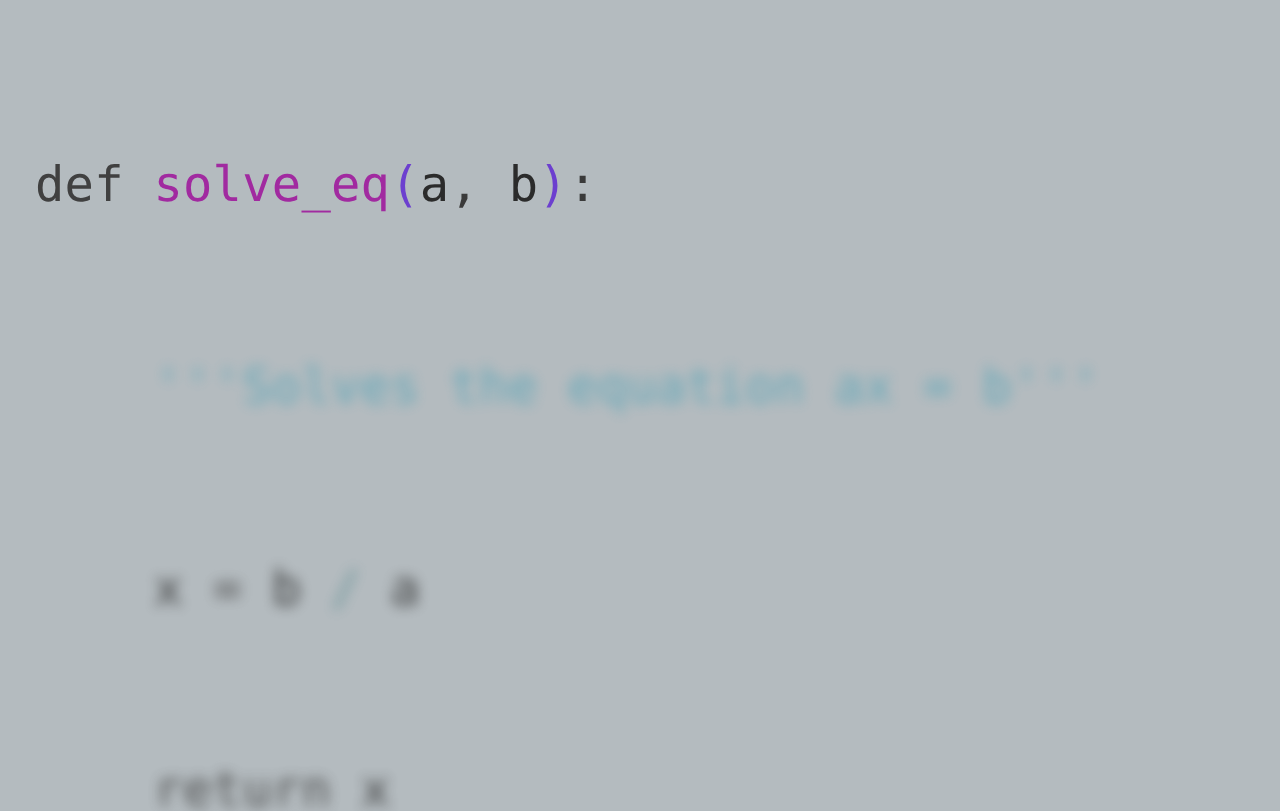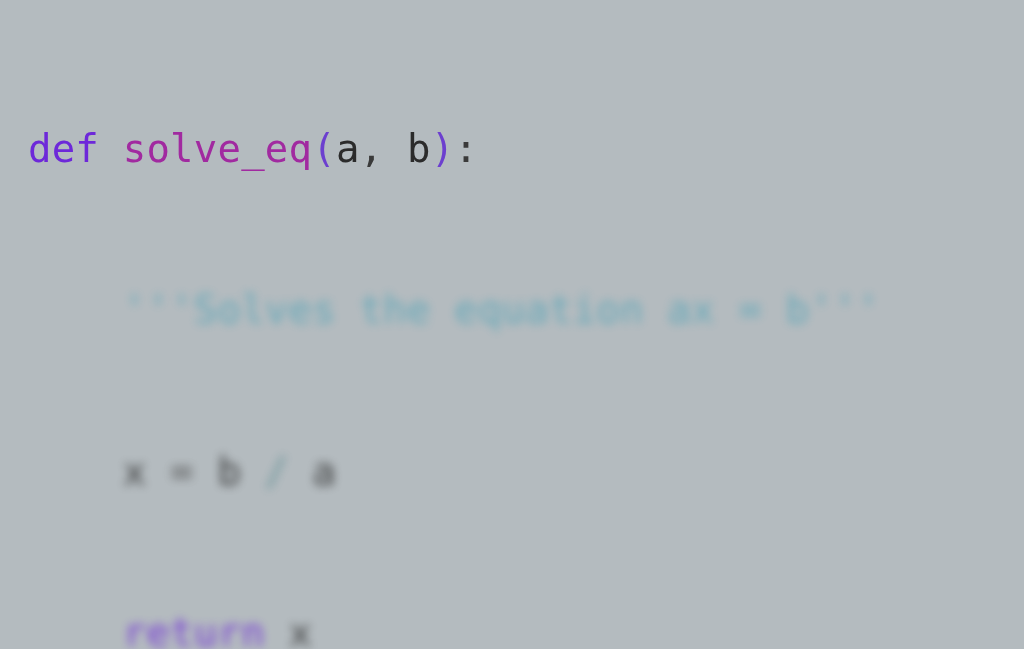--- a/index.html
+++ b/index.html
@@ -17,21 +17,21 @@
       white-space: pre;
       letter-spacing: 0.2px;
     }
     .line {
       padding-left: 28px;
     }
     .blurred {
       filter: blur(5px);
       opacity: 0.85;
     }
-    .kw { color: #6d28d9; }       
+    .kw { color: #404040; }       
     .fname { color: #a12aa0; }    
     .paren { color: #6c3fcf; }    
     .param { color: #2b2b2b; }    
     .comma { color: #3a3a3a; }
     .colon { color: #3a3a3a; }
     .docq { color: #5aa6b8; }     
     .var { color: #2b2b2b; }
     .eq-b { color: #4a4a4a; }     
     .op-b { color: #5e8e93; }
   </style>

